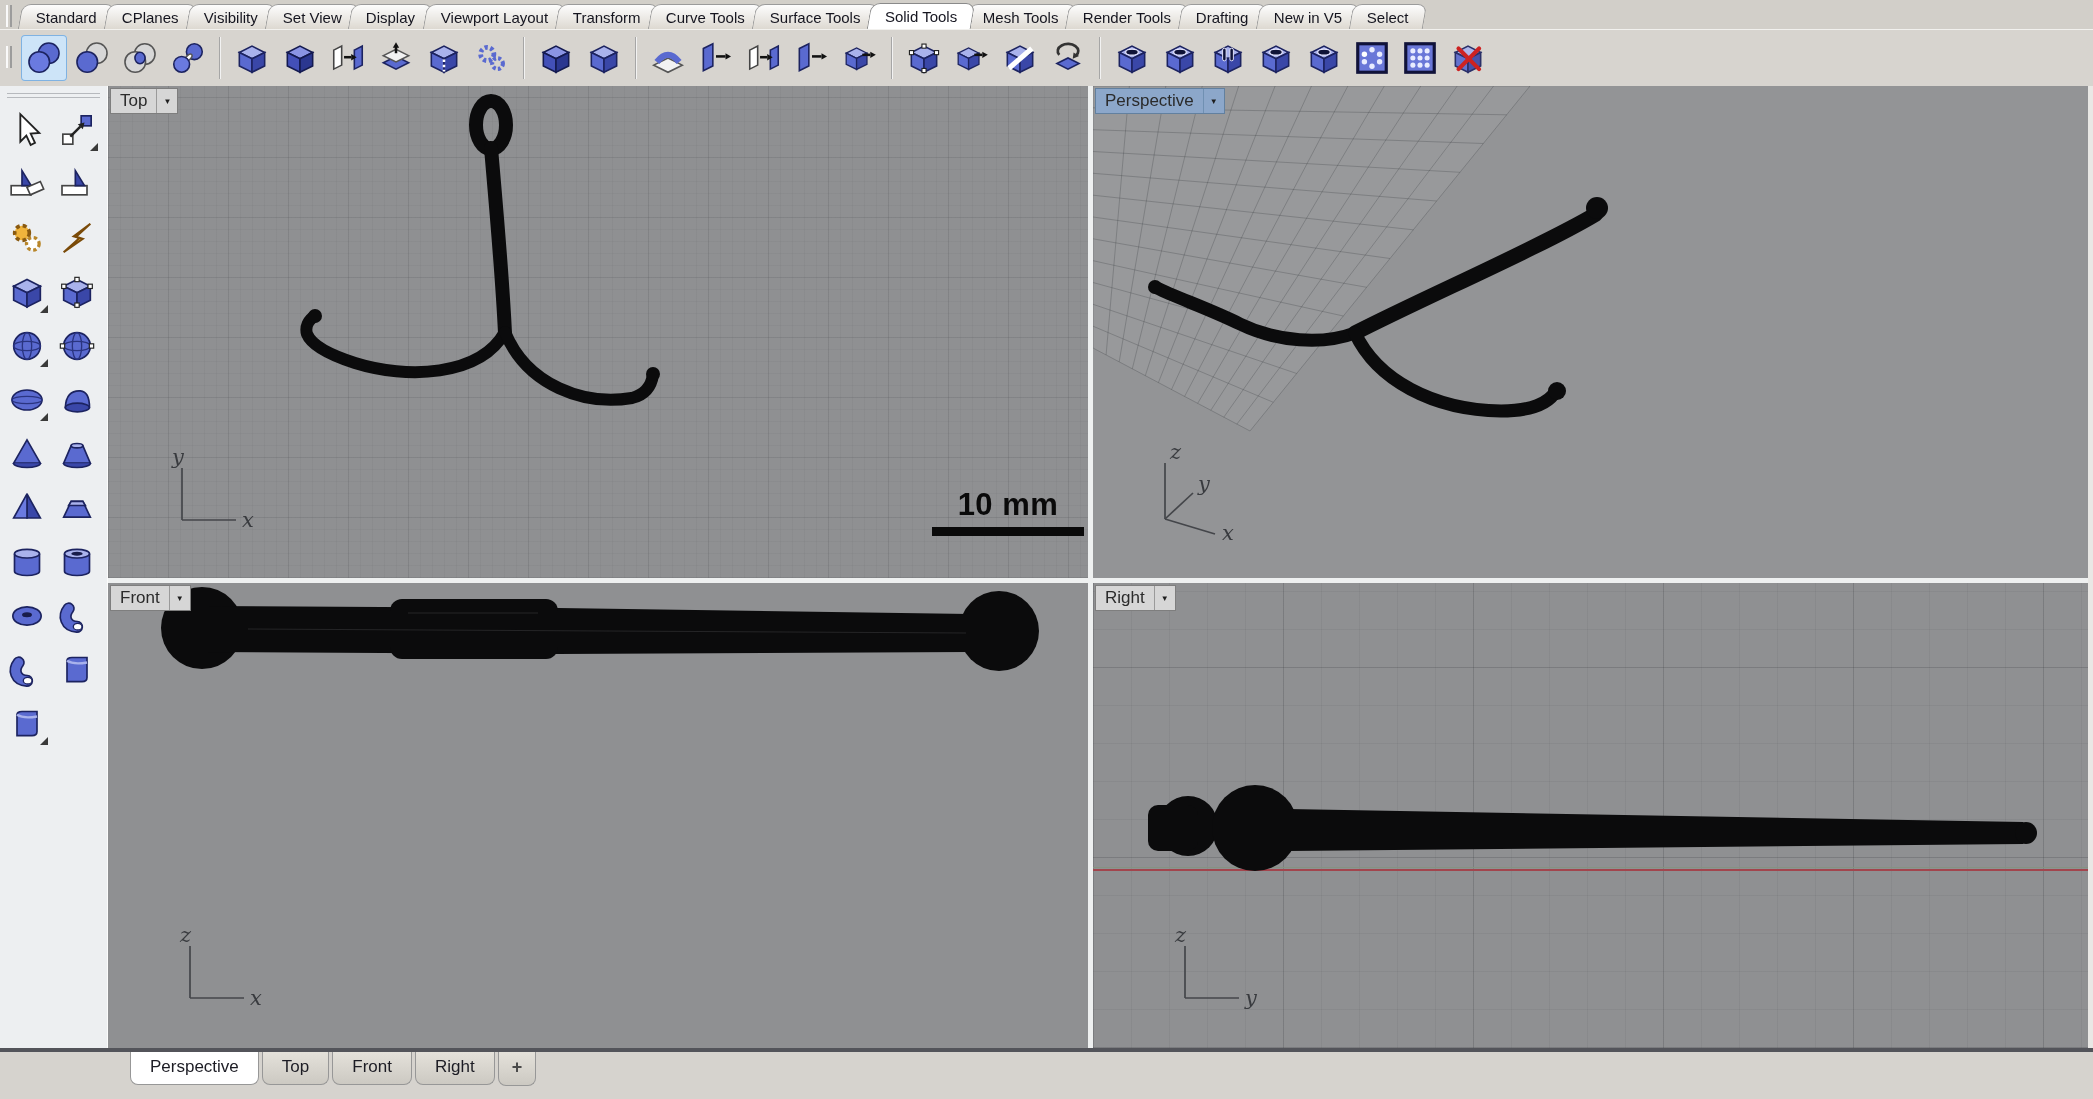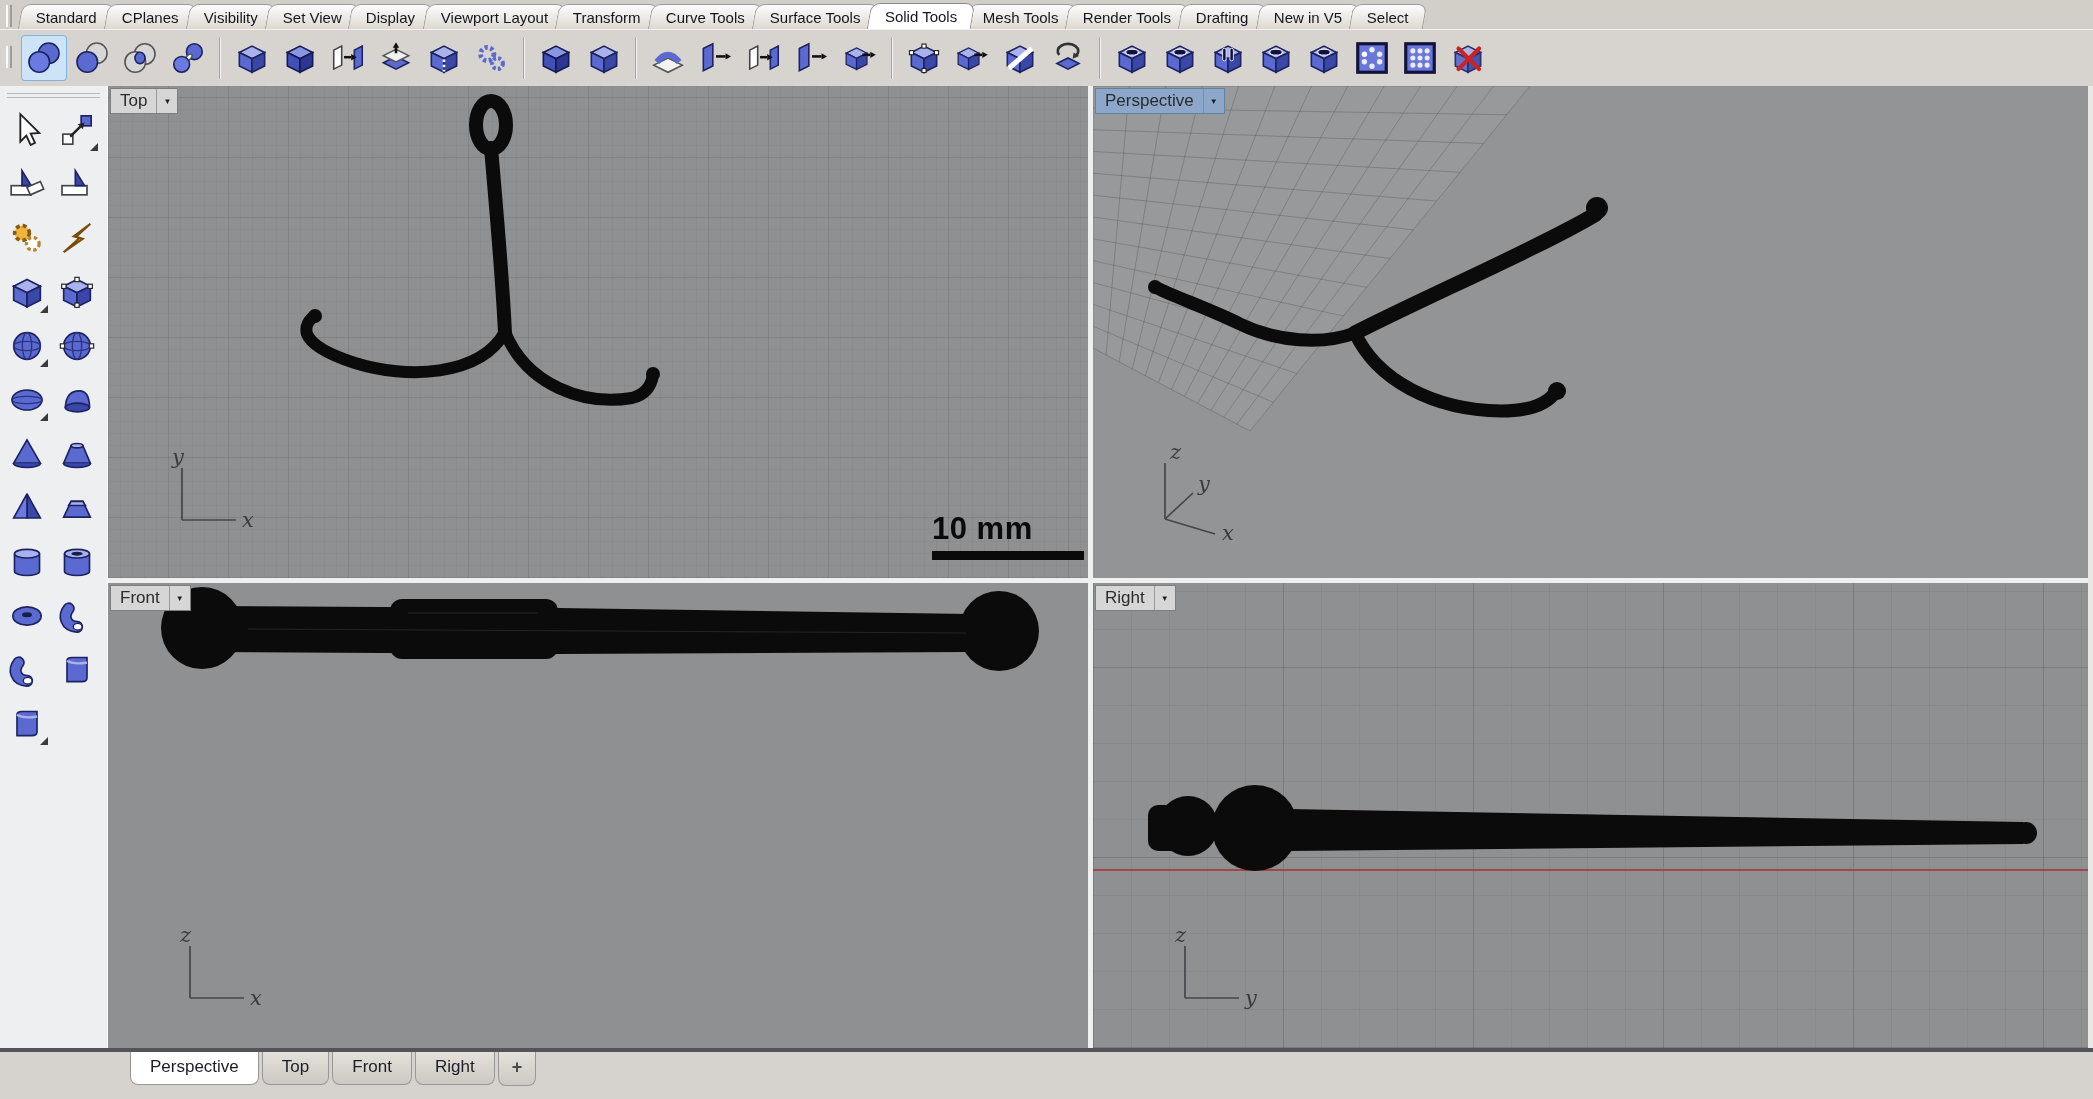--- a/index.html
+++ b/index.html
@@ -69,21 +69,21 @@
   .axis line { stroke:#44464a; stroke-width:1.7; }
   .axis text { font-family:"DejaVu Serif",serif; font-style:italic; font-size:21px; fill:#393b3f; }
   .ax-top   { left:44px; bottom:38px; }
   .ax-persp { left:50px; bottom:34px; }
   .ax-front { left:52px; bottom:30px; }
   .ax-right { left:62px; bottom:30px; }
 
   .model { position:absolute; inset:0; width:100%; height:100%; }
   .pgrid { position:absolute; inset:0; width:100%; height:100%; }
 
-  .scale { position:absolute; right:4px; top:425px; width:152px; z-index:4; }
+  .scale { position:absolute; right:4px; top:401px; width:152px; text-align:center; z-index:4; }
   .scale .t { font-size:31px; font-weight:bold; color:#0a0a0a; letter-spacing:.5px; }
   .scale .bar { height:9px; background:#0a0a0a; margin-top:4px; }
 
   .cplane-green { position:absolute; left:0; right:0; top:284px; height:1px; background:#84947f; opacity:.9; }
   .cplane-red   { position:absolute; left:0; right:0; top:286px; height:2px; background:#a2454d; }
 
   .win-edge { position:absolute; right:0; top:0; bottom:0; width:5px; background:#e9e8e5; z-index:6; }
 
   
   .bottombar { height:51px; background:#d6d3ce; border-top:4px solid #53545a;

